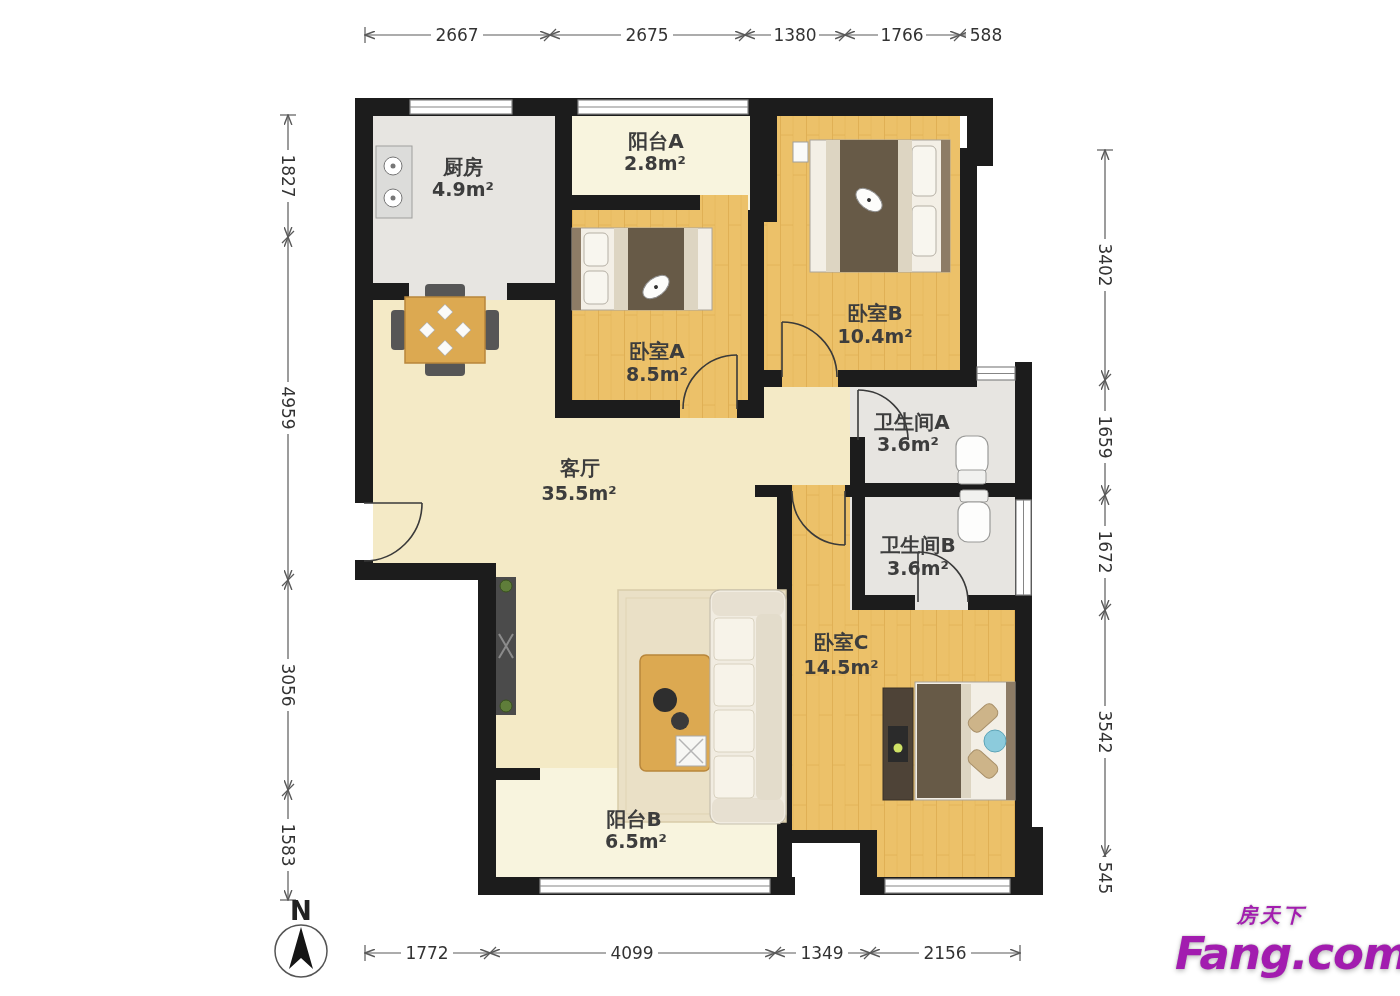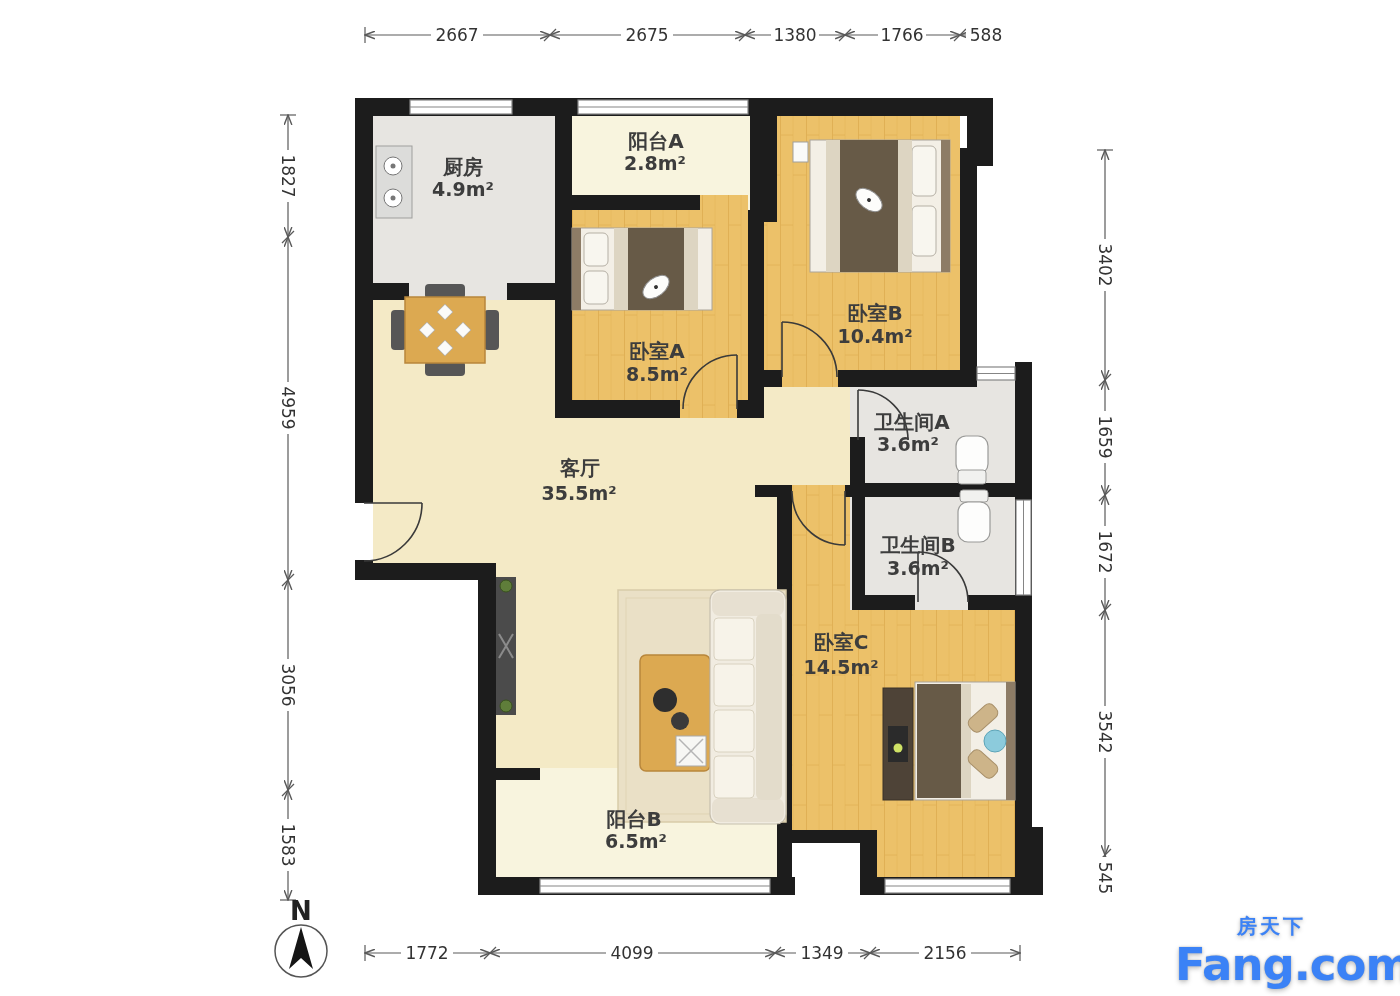--- a/index.html
+++ b/index.html
@@ -8,22 +8,22 @@
   svg{position:absolute;left:0;top:0;}
   .room-name{font-size:20px;font-weight:600;fill:#3d3d3d;}
   .room-area{font-size:19px;font-weight:600;fill:#3d3d3d;}
   .dim-text{font-size:17px;fill:#333;}
   .wall{fill:#1c1c1c;}
   .win{fill:#ffffff;stroke:#858585;stroke-width:1.2;}
   .winline{stroke:#858585;stroke-width:1;}
   .door{stroke:#3a3a3a;stroke-width:1.6;fill:none;}
   .dimline{stroke:#5a5a5a;stroke-width:1.2;fill:none;}
   .dimtick{stroke:#5a5a5a;stroke-width:1.2;}
-  #watermark{position:absolute;right:10px;bottom:5px;width:215px;height:72px;
-             color:#3b82f6;pointer-events:none;}
+  #watermark{position:absolute;right:10px;bottom:16px;width:215px;height:72px;
+             color:#a21caf;pointer-events:none;font-style:italic;}
   #watermark .en{position:absolute;left:0;bottom:0;font-size:45px;font-weight:800;letter-spacing:-1px;
              text-shadow:0 0 2px #c9c9c9,0 2px 5px #bdbdbd,0 0 1px #b5b5b5;}
   #watermark .cn{position:absolute;left:62px;top:-6px;font-size:20px;font-weight:700;letter-spacing:3px;
              text-shadow:0 0 2px #c9c9c9,0 2px 4px #bdbdbd;}
 </style>
 </head>
 <body>
 
 <div id="stage">
 <svg width="1400" height="996" viewBox="0 0 1400 996">

